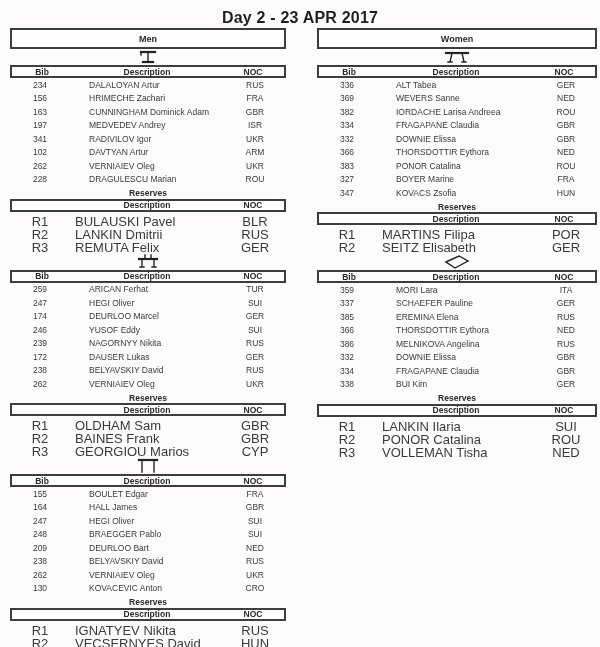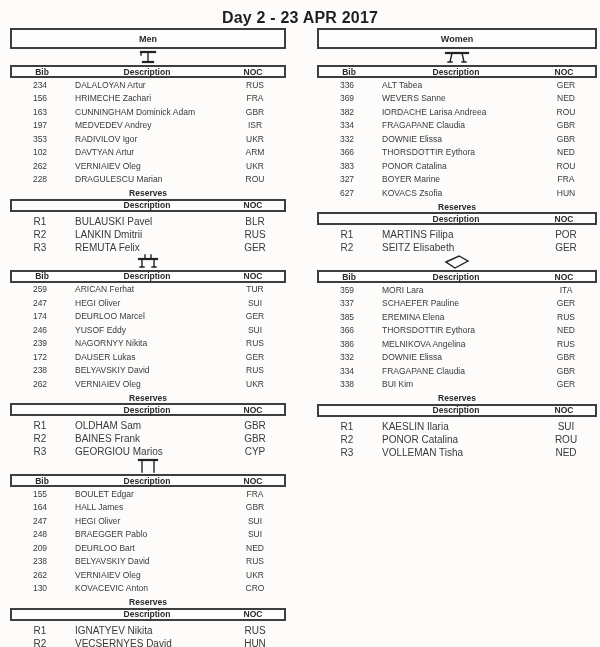--- a/index.html
+++ b/index.html
@@ -25,24 +25,24 @@
   .apparatus{height:16px;display:flex;align-items:center;justify-content:center;}
   .apparatus svg{display:block;}
   .thead{
     box-sizing:border-box;height:13px;border:2px solid #3e3e3e;background:#fffefe;
     display:flex;align-items:center;font-size:8.5px;font-weight:bold;color:#2a2a2a;
   }
   .c-bib{width:60px;text-align:center;flex:none;}
   .c-desc{flex:1;text-align:center;overflow:hidden;white-space:nowrap;}
   .c-noc{width:62px;text-align:center;flex:none;}
   .row{height:13.5px;display:flex;align-items:center;font-size:8.5px;color:#3a3a3a;}
-  .row .c-desc{text-align:left;padding-left:5px;}
+  .row .c-desc{text-align:left;padding-left:5px;margin-left:14px;}
   .res-label{height:11.5px;line-height:12px;text-align:center;font-size:8.5px;font-weight:bold;color:#2a2a2a;margin-top:1px;}
   .res-head{margin-bottom:3px;}
-  .res-row{height:13px;display:flex;align-items:center;font-size:10px;color:#3a3a3a;justify-content:center;}
+  .res-row{height:13px;display:flex;align-items:center;font-size:13px;color:#3a3a3a;justify-content:center;}
   .res-row .c-desc{text-align:left;padding-left:5px;}
   .stroke{stroke:#222;fill:none;stroke-width:1.4;stroke-linecap:square;}
   .stroke-thick{stroke:#222;fill:none;stroke-width:2.2;stroke-linecap:square;}
 </style>
 </head>
 <body>
 
 <div class="title">Day 2 - 23 APR 2017</div>
 <div class="col col-men">
     <div class="gender-box">
@@ -74,21 +74,21 @@
       <span class="c-bib">163</span>
       <span class="c-desc">CUNNINGHAM Dominick Adam</span>
       <span class="c-noc">GBR</span>
     </div>
     <div class="row">
       <span class="c-bib">197</span>
       <span class="c-desc">MEDVEDEV Andrey</span>
       <span class="c-noc">ISR</span>
     </div>
     <div class="row">
-      <span class="c-bib">353</span>
+      <span class="c-bib">341</span>
       <span class="c-desc">RADIVILOV Igor</span>
       <span class="c-noc">UKR</span>
     </div>
     <div class="row">
       <span class="c-bib">102</span>
       <span class="c-desc">DAVTYAN Artur</span>
       <span class="c-noc">ARM</span>
     </div>
     <div class="row">
       <span class="c-bib">262</span>
@@ -316,21 +316,21 @@
       <span class="c-bib">383</span>
       <span class="c-desc">PONOR Catalina</span>
       <span class="c-noc">ROU</span>
     </div>
     <div class="row">
       <span class="c-bib">327</span>
       <span class="c-desc">BOYER Marine</span>
       <span class="c-noc">FRA</span>
     </div>
     <div class="row">
-      <span class="c-bib">627</span>
+      <span class="c-bib">347</span>
       <span class="c-desc">KOVACS Zsofia</span>
       <span class="c-noc">HUN</span>
     </div>
     <div class="res-label">Reserves</div>
     <div class="thead res-head">
       <span class="c-bib"></span>
       <span class="c-desc">Description</span>
       <span class="c-noc">NOC</span>
     </div>
     <div class="res-row">
@@ -394,21 +394,21 @@
       <span class="c-noc">GER</span>
     </div>
     <div class="res-label">Reserves</div>
     <div class="thead res-head">
       <span class="c-bib"></span>
       <span class="c-desc">Description</span>
       <span class="c-noc">NOC</span>
     </div>
     <div class="res-row">
       <span class="c-bib">R1</span>
-      <span class="c-desc">KAESLIN Ilaria</span>
+      <span class="c-desc">LANKIN Ilaria</span>
       <span class="c-noc">SUI</span>
     </div>
     <div class="res-row">
       <span class="c-bib">R2</span>
       <span class="c-desc">PONOR Catalina</span>
       <span class="c-noc">ROU</span>
     </div>
     <div class="res-row">
       <span class="c-bib">R3</span>
       <span class="c-desc">VOLLEMAN Tisha</span>

